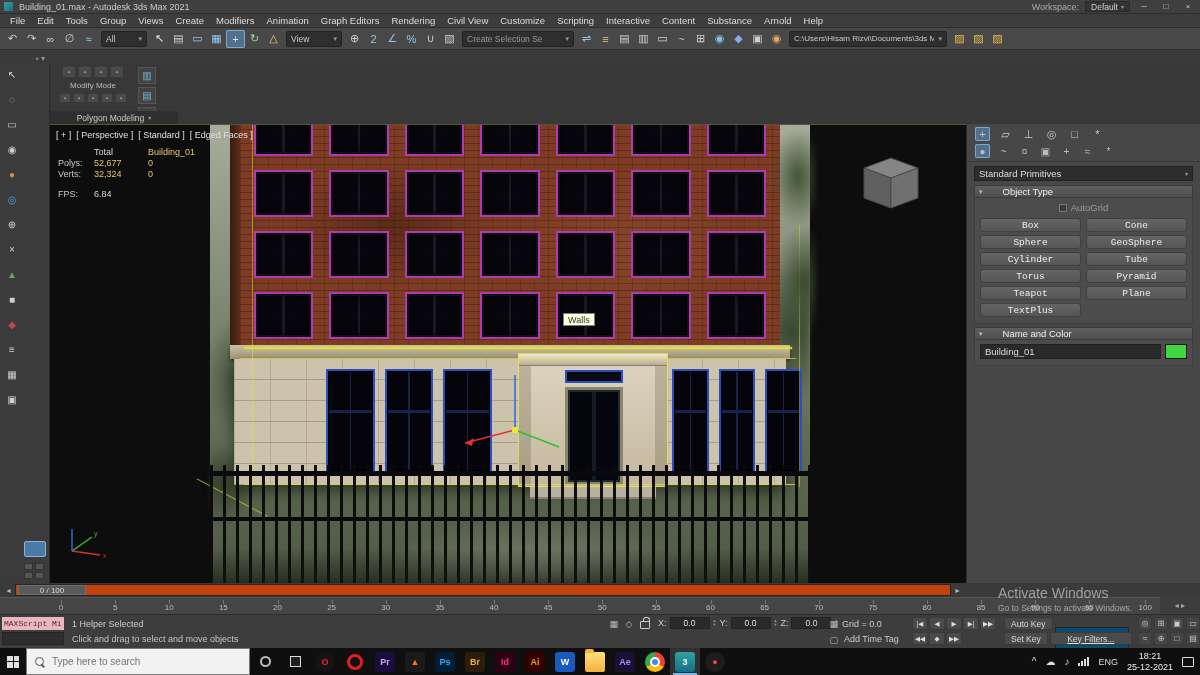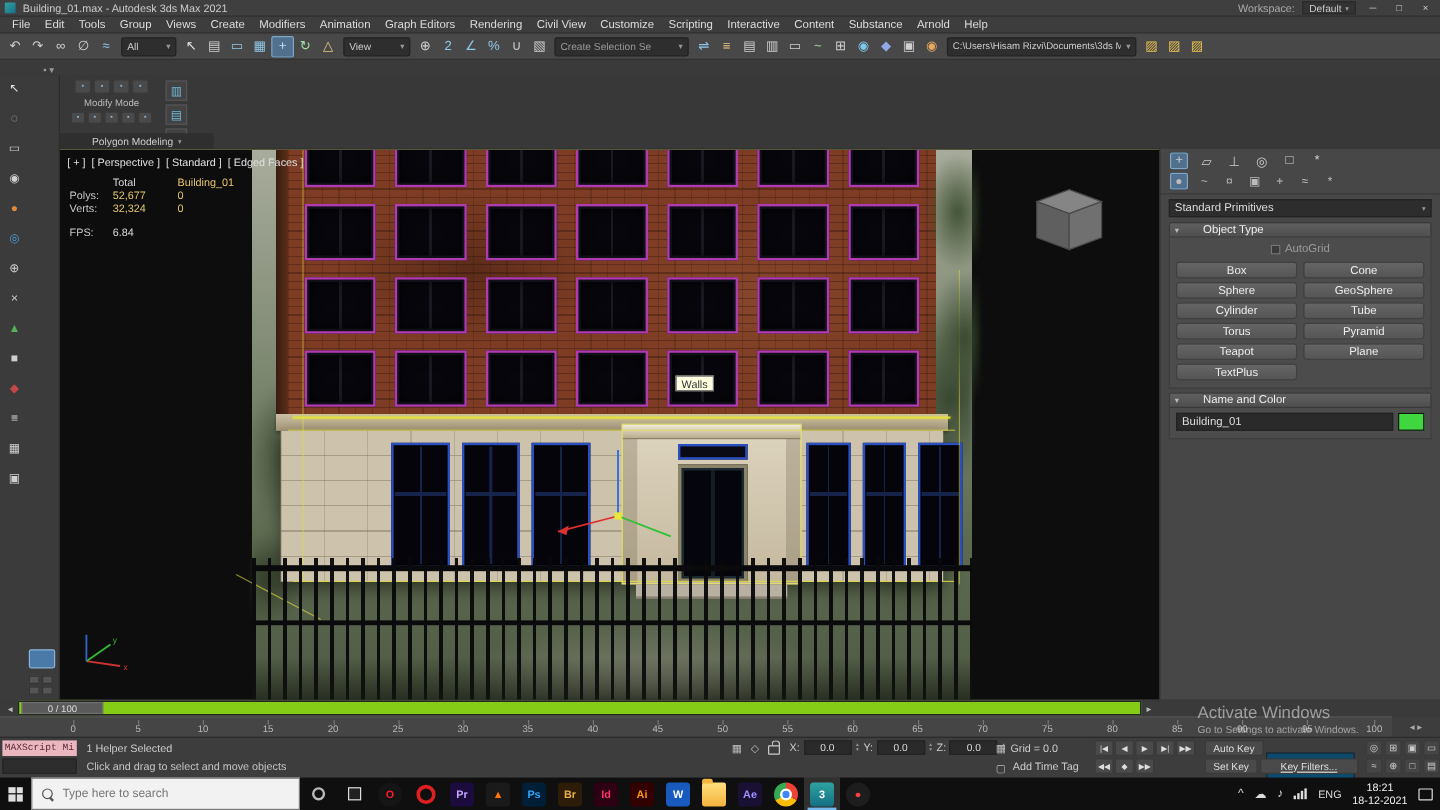--- a/index.html
+++ b/index.html
@@ -127,29 +127,29 @@
   .cp-ic.active { background:#50708e; box-shadow:inset 0 0 0 1px #7fa8c8; }
   .cp-subtabs { display:flex; gap:6px; padding:2px 8px 3px; font-size:10px; color:#bbb; border-bottom:1px solid #3a3a3a; }
   .cp-drop { margin:4px 7px; height:15px; background:#2d2d2d; border:1px solid #222; display:flex; align-items:center; justify-content:space-between; padding:0 4px; color:#ddd; font-size:9.5px; }
   .rollout { margin:3px 7px 0; }
   .rollout-h { height:13px; background:linear-gradient(#5f5f5f,#4f4f4f); border:1px solid #3a3a3a; border-radius:2px 2px 0 0; display:flex; align-items:center; gap:20px; padding:0 4px; font-size:9.5px; color:#eee; }
   .rollout-h .tri { font-size:7px; color:#bbb; }
   .rollout-b { background:#4c4c4c; border:1px solid #3e3e3e; border-top:none; padding:4px 5px 6px; }
   .autogrid { display:flex; align-items:center; justify-content:center; gap:4px; color:#9a9a9a; font-size:9.5px; }
   .chk { width:8px; height:8px; border:1px solid #777; background:#3a3a3a; }
   .obj-grid { display:grid; grid-template-columns:1fr 1fr; gap:3px 5px; margin-top:5px; }
-  .obj-btn { height:14px; background:linear-gradient(#656565,#555); border:1px solid #404040; border-radius:3px; color:#eee; font-size:9.5px; font-family:Liberation Sans, sans-serif; }
+  .obj-btn { height:14px; background:linear-gradient(#656565,#555); border:1px solid #404040; border-radius:3px; color:#eee; font-size:9.5px; font-family:Liberation Mono, monospace; }
   .name-row { display:flex; gap:4px; align-items:center; }
   .name-field { flex:1; height:15px; background:#2a2a2a; border:1px solid #222; display:flex; align-items:center; padding:0 4px; font-size:9.5px; color:#ddd; }
   .color-swatch { width:22px; height:15px; border:1px solid #111; }
 
   
   .trackbar { position:absolute; left:0; top:583px; width:966px; height:14px; background:#3a3a3a; display:flex; align-items:center; padding:0 2px; }
   .tb-arrow { width:13px; text-align:center; font-size:8px; color:#bbb; }
-  .tb-groove { flex:1; height:12px; background:#84cc16; border:1px solid #262626; position:relative; }
+  .tb-groove { flex:1; height:12px; background:#c2410c; border:1px solid #262626; position:relative; }
   .tb-handle { position:absolute; left:2px; top:0; width:68px; height:10px; background:#5a5a5a; border:1px solid #707070; color:#ddd; font-size:8px; display:flex; align-items:center; justify-content:center; }
   .br-fill { position:absolute; left:966px; top:583px; width:234px; height:14px; background:#3a3a3a; }
   .timeline { position:absolute; left:0; top:597px; width:1160px; height:17px; background:#454545; border-top:1px solid #555; display:flex; justify-content:space-between; align-items:flex-end; padding:0 8px 2px 56px; }
   .tick { position:relative; font-size:8px; color:#bbb; min-width:10px; text-align:center; }
   .tick::before { content:""; position:absolute; top:-3px; left:50%; width:1px; height:4px; background:#777; }
   .tl-end { position:absolute; left:1160px; top:597px; width:40px; height:17px; background:#3d3d3d; display:flex; align-items:center; justify-content:center; gap:4px; font-size:8px; color:#aaa; }
 
   
   .statusbar { position:absolute; left:0; top:614px; width:1200px; height:34px; background:#3d3d3d; border-top:1px solid #2b2b2b; font-size:9px; color:#ccc; }
   .msx { position:absolute; left:2px; top:2px; width:62px; height:13px; background:#eab7c0; color:#5a2830; font-size:8px; display:flex; align-items:center; padding:0 2px; font-family:"Liberation Mono",monospace; }
@@ -748,17 +748,17 @@
     <span>♪</span>
     <span class="net-bars">
       <div style="height:3px;"></div>
         <div style="height:5px;"></div>
         <div style="height:7px;"></div>
         <div style="height:9px;"></div>
     </span>
     <span style="font-size:9px;">ENG</span>
     <div class="clock">
       <div>18:21</div>
-      <div>18-12-2021</div>
+      <div>25-12-2021</div>
     </div>
     <span class="notif-ic"></span>
   </div>
 </div>
 
 </body></html>

